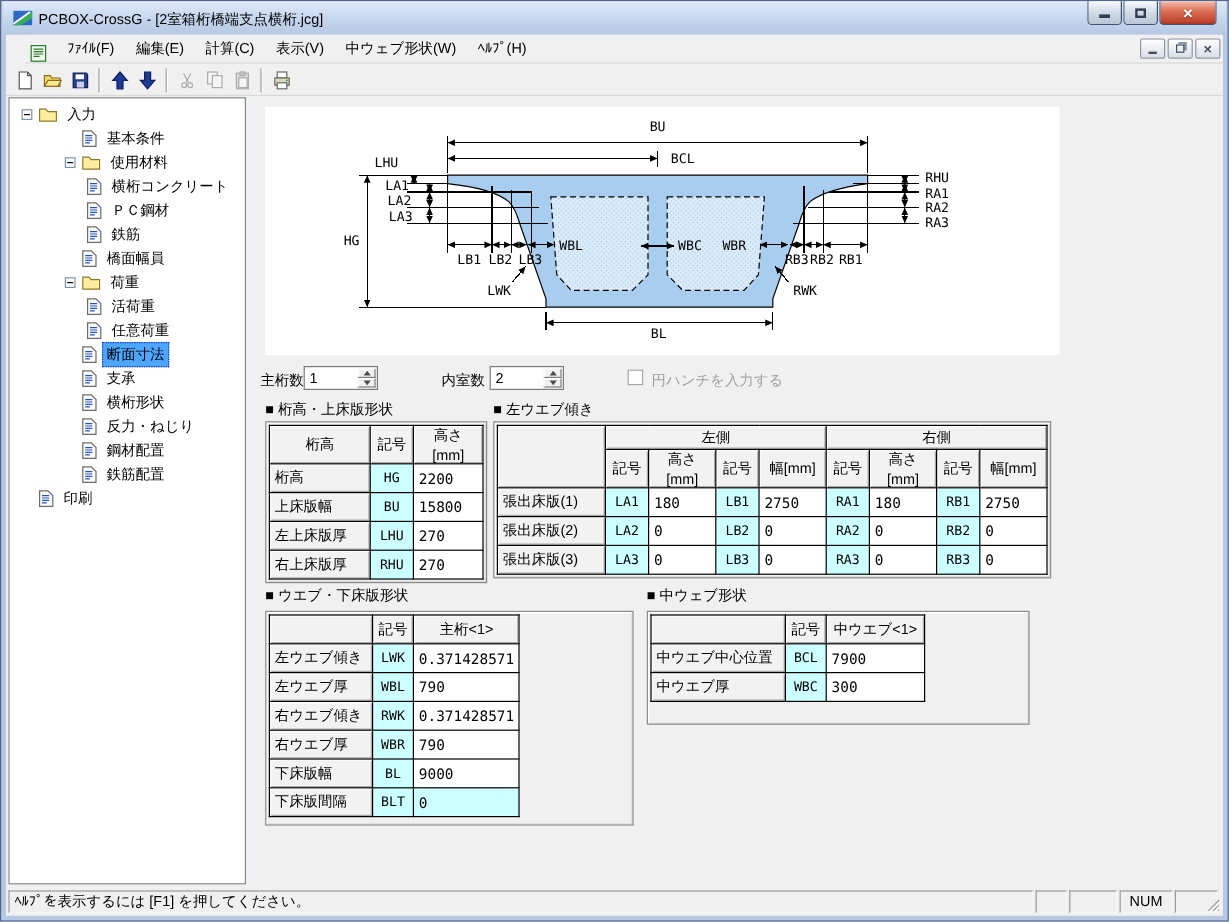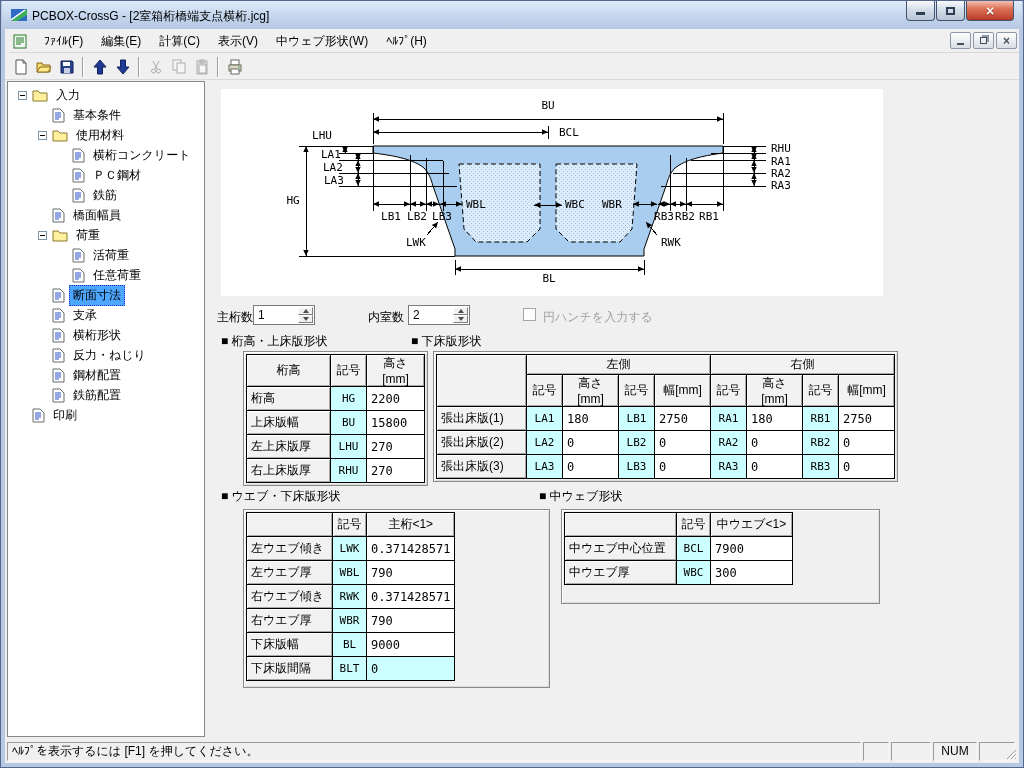--- a/index.html
+++ b/index.html
@@ -20,40 +20,40 @@
     display:flex; align-items:center; justify-content:center; }
   .cap-min { right:87px; width:29px; }
   .cap-max { right:57px; width:29px; }
   .cap-close { right:8px; width:48px;
     background:linear-gradient(#f4c0b2,#dd7258 40%,#c04530 90%,#a83520); }
   .g-min { width:9px; height:3px; background:#2f3e52; margin-top:6px; }
   .g-max { width:9px; height:8px; border:2px solid #2f3e52; background:transparent; }
   .g-close { color:#fff; font-weight:bold; font-size:14px; line-height:14px; text-shadow:0 1px 1px #7a2415; }
   
   .client { position:absolute; left:4px; top:28px; right:4px; bottom:4px; background:#f0f0f0; }
-  .menubar { position:absolute; left:4px; top:0; right:0; height:24px; background:#f0f0f0;
-    border-bottom:1px solid #d9d9d9; display:flex; align-items:center; }
+  .menubar { position:absolute; left:16px; top:0; right:0; height:24px; background:#f0f0f0;
+    border-bottom:1px solid #d9d9d9; display:flex; align-items:flex-end; }
   .sysicon { margin:0 6px 0 4px; }
   .mitem { padding:0 9px; height:24px; line-height:24px; }
   .mdi { position:absolute; right:2px; top:3px; display:flex; gap:2px; }
   .mdi-btn { width:21px; height:17px; border:1px solid #8d97a5; border-radius:2px;
     background:linear-gradient(#fefefe,#d9dee5); display:flex; align-items:center; justify-content:center; }
   .g-mmin { width:7px; height:2px; background:#44505f; margin-top:7px; }
   .g-mrest { width:7px; height:7px; border:1px solid #44505f; box-shadow:2px -2px 0 -0px #8d97a5; }
   .g-mclose { color:#44505f; font-weight:bold; font-size:12px; line-height:12px; }
   .toolbar { position:absolute; left:0; top:25px; right:0; height:26px; background:#f0f0f0;
     border-bottom:1px solid #d9d9d9; display:flex; align-items:center; padding-left:4px; }
   .tbtn { width:23px; height:23px; display:flex; align-items:center; justify-content:center; }
   .tsep { width:2px; height:20px; border-left:1px solid #9f9f9f; border-right:1px solid #fff; margin:0 4px; }
   
   .workspace { position:absolute; left:0; top:52px; right:0; bottom:26px; }
   .tree { position:absolute; left:2px; top:0; width:198px; bottom:0; background:#fff;
     border:1px solid #828790; overflow:hidden; padding-top:3px; }
   .trow { height:20px; display:flex; align-items:center; white-space:nowrap; }
-  .lv0 { padding-left:10px; } .lv1 { padding-left:30px; } .lv2 { padding-left:50px; }
+  .lv0 { padding-left:10px; } .lv1 { padding-left:46px; } .lv2 { padding-left:50px; }
   .exp { width:9px; height:9px; border:1px solid #7e94a8; background:#fff; position:relative;
     margin-right:5px; flex:0 0 9px; }
   .exp::after { content:""; position:absolute; left:1px; top:3px; width:5px; height:1px; background:#000; }
   .expspace { width:9px; margin-right:5px; flex:0 0 9px; }
   .ticon { margin-right:4px; flex:0 0 auto; }
   .tlabel { padding:1px 3px; border:1px solid transparent;font-family:Liberation Mono, monospace; }
   .tlabel.sel { background:#4da6ff; border:1px dotted #2133c9; }
   .content { position:absolute; left:204px; top:0; right:0; bottom:0; background:#f0f0f0; }
   
   .diagram { position:absolute; left:12px; top:8px; width:662px; height:207px; background:#fff; }
@@ -67,21 +67,21 @@
   .spin-b { flex:1; background:#f0f0f0; border:1px solid; border-color:#fff #7f7f7f #7f7f7f #fff;
     display:flex; align-items:center; justify-content:center; }
   .tri-up { width:0; height:0; border:3px solid transparent; border-bottom:4px solid #4c4c4c; margin-top:-3px;}
   .tri-dn { width:0; height:0; border:3px solid transparent; border-top:4px solid #4c4c4c; margin-bottom:-3px;}
   .chk { position:absolute; left:314px; top:227px; width:13px; height:13px; background:#fdfdfd;
     border:1px solid #a5a5a5; }
   .chk-label { position:absolute; left:334px; top:228px; color:#9f9f9f; }
   .sect { position:absolute; font-size:12px; }
   
   .tframe { position:absolute; background:#f0f0f0; border:1px solid #8a8a8a;
-    box-shadow:inset 1px 1px 0 #fff, inset -1px -1px 0 #dcdcdc; padding:2px;margin-left:22px; }
+    box-shadow:inset 1px 1px 0 #fff, inset -1px -1px 0 #dcdcdc; padding:2px; }
   .dtab { border-collapse:collapse; font-size:12px; }
   .dtab td { border:1px solid #000; height:24px; padding:0 4px; }
   .dtab tr.h20 td { height:20px; }
   .dtab .h { background:#f2f2f2; text-align:center;
     box-shadow:inset 1px 1px 0 #fdfdfd, inset -1px -1px 0 #a8a8a8; }
   .dtab .l { background:#f2f2f2; text-align:left;
     box-shadow:inset 1px 1px 0 #fdfdfd, inset -1px -1px 0 #a8a8a8; }
   .dtab .s { background:#ccffff; text-align:center; font-family:"DejaVu Sans Mono",monospace; font-size:11px; }
   .dtab .v { background:#fff; text-align:left; font-family:"DejaVu Sans Mono",monospace; font-size:12px; }
   .dtab .v.dis { background:#ccffff; }
@@ -461,21 +461,21 @@
               </div>
             <div class="spin-b">
                 <div class="tri-dn"></div>
               </div>
           </div>
         </div>
         <div class="chk"></div>
         <span class="chk-label">円ハンチを入力する</span>
 
         <div class="sect" style="left:12px; top:252px">■ 桁高・上床版形状</div>
-        <div class="sect" style="left:202px; top:252px">■ 下床版形状</div>
+        <div class="sect" style="left:202px; top:252px">■ 左ウエブ傾き</div>
         <div class="sect" style="left:12px; top:407px">■ ウエブ・下床版形状</div>
         <div class="sect" style="left:330px; top:407px">■ 中ウェブ形状</div>
 
         <div class="tframe" style="left:12px; top:270px">
           <table class="dtab">
             <colgroup>
                 <col style="width:84px">
                 <col style="width:36px">
                 <col style="width:58px">
               </colgroup>

